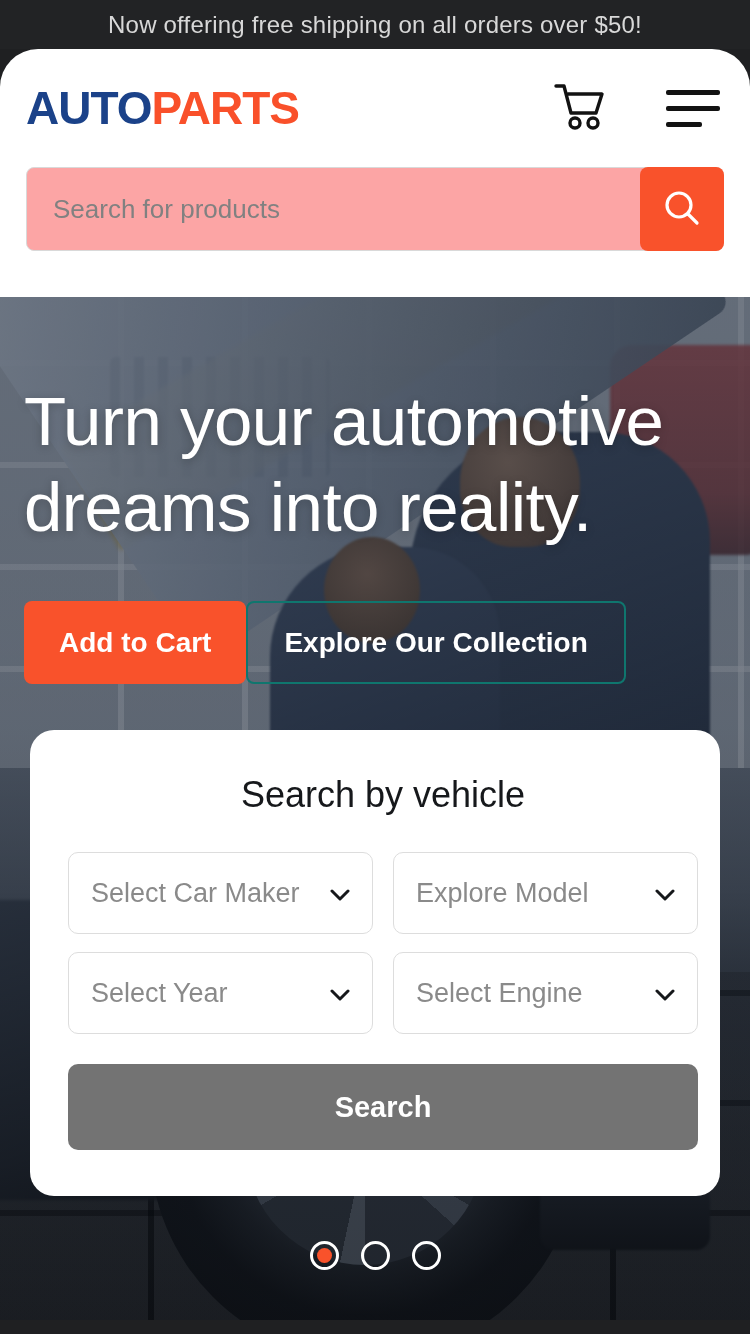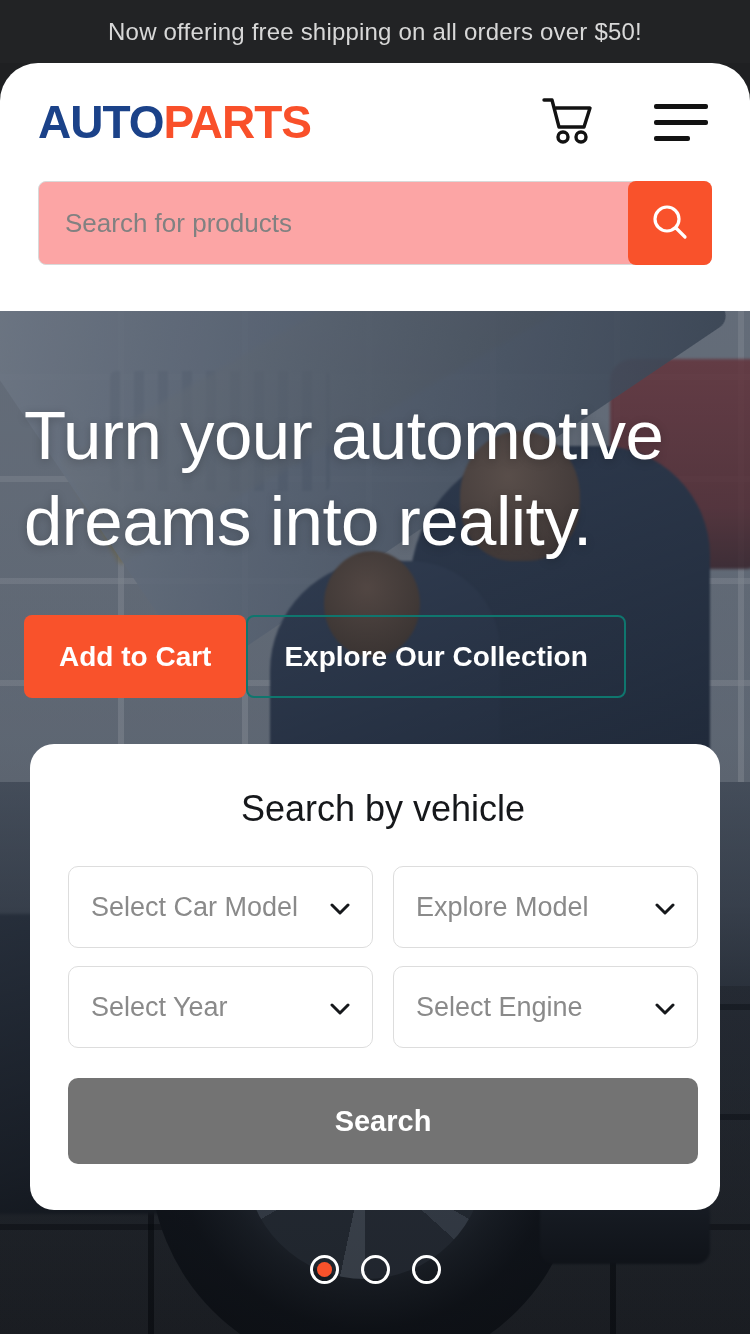--- a/index.html
+++ b/index.html
@@ -6,38 +6,38 @@
   html,body { width:750px; height:1334px; }
   body {
     font-family:"Liberation Sans", sans-serif;
     background:#1f2022;
     overflow:hidden;
     position:relative;
   }
 
   
   .announce {
-    height:63px;
+    height:49px;
     background:#222325;
     display:flex;
     align-items:center;
     justify-content:center;
   }
   .announce-text {
     color:#d8d8d8;
     font-size:24px;
     letter-spacing:.2px;
   }
 
   
   .header {
     position:relative;
     background:#ffffff;
     border-radius:38px 38px 0 0;
-    padding:0 38px;
+    padding:0 26px;
     height:248px;
     z-index:5;
   }
   .header-top {
     height:118px;
     display:flex;
     align-items:center;
     justify-content:space-between;
   }
   .logo {
@@ -406,21 +406,21 @@
       <button class="btn-primary">Add to Cart</button>
       <button class="btn-outline">Explore Our Collection</button>
     </div>
   </div>
 
   <div class="vehicle-card">
     <h2 class="vehicle-title">Search by vehicle</h2>
 
     <div class="select-grid">
       <div class="select">
-        <span class="select-label">Select Car Model</span>
+        <span class="select-label">Select Car Maker</span>
         <span class="chev">
           <svg width="20" height="12" viewBox="0 0 20 12" fill="none" aria-hidden="true">
             <path d="M2 2 L10 10 L18 2" stroke="#16181b" stroke-width="3" stroke-linecap="round" stroke-linejoin="round" fill="none"></path>
           </svg>
         </span>
       </div>
 
       <div class="select">
         <span class="select-label">Explore Model</span>
         <span class="chev">

